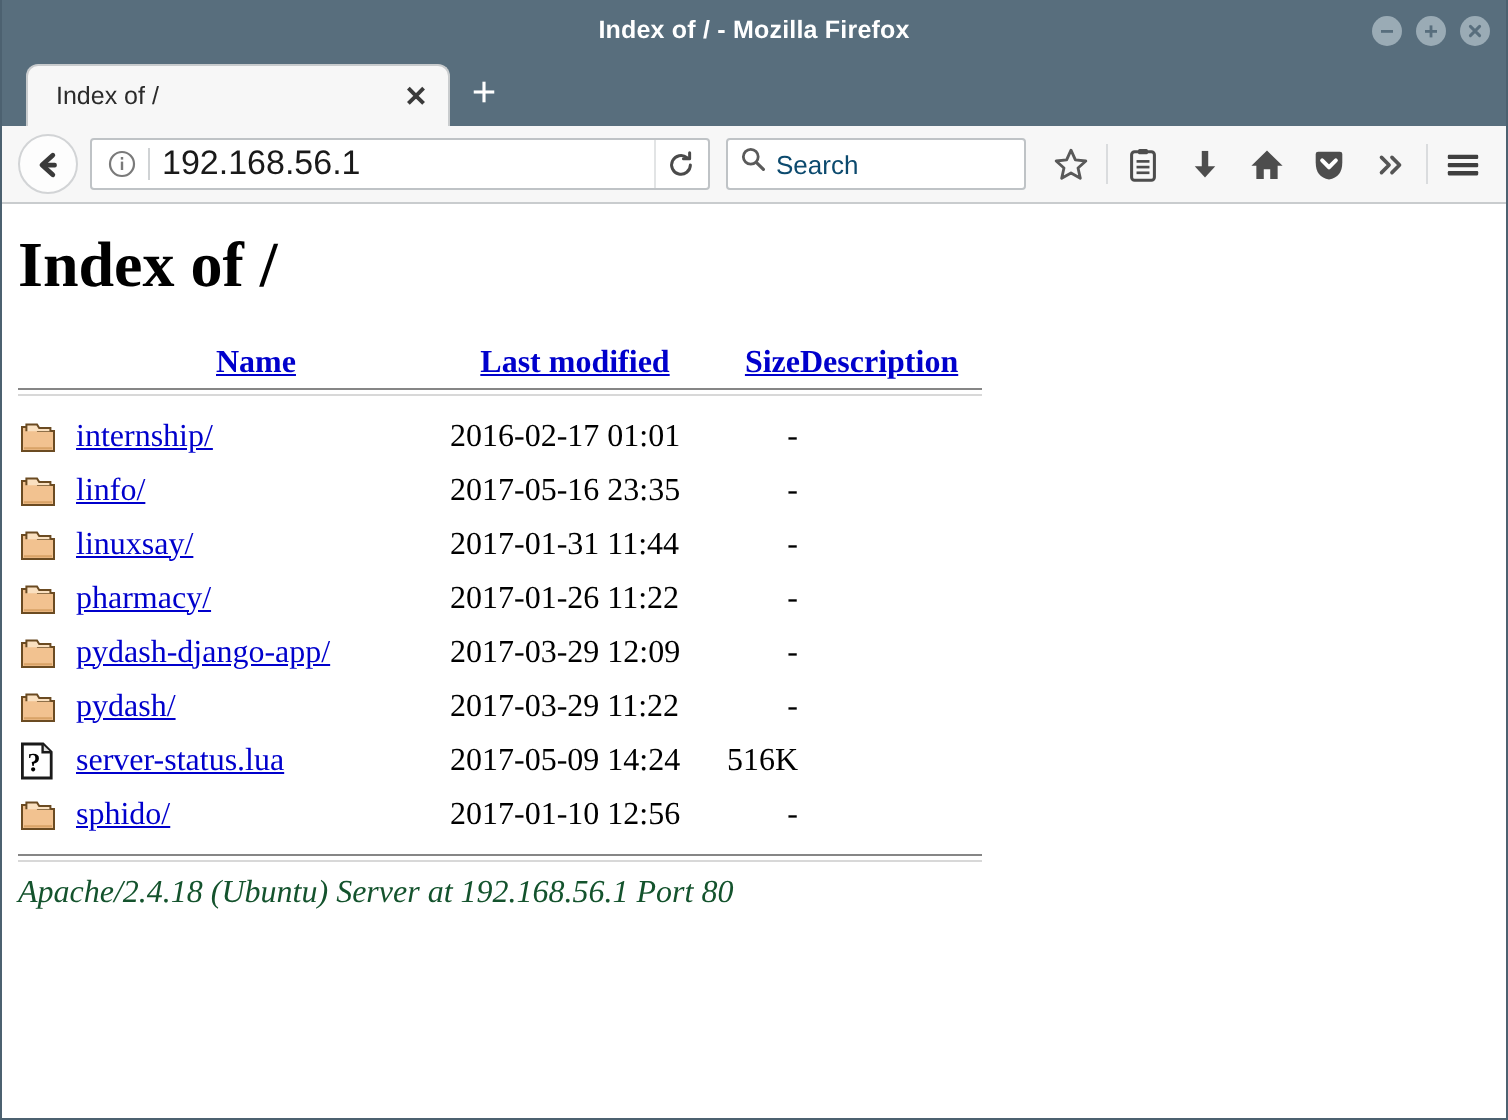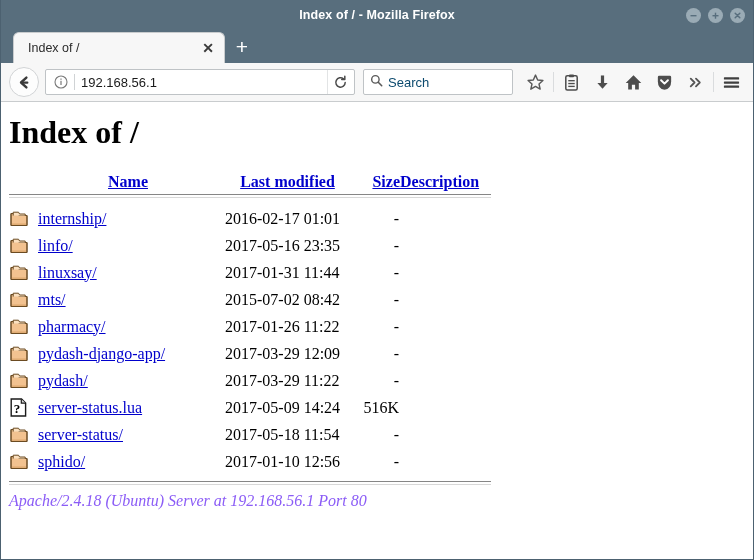--- a/index.html
+++ b/index.html
@@ -180,21 +180,21 @@
   }
   .url-sep {
     width: 1px;
     height: 16px;
     background: #d0d3d5;
     margin: 0 6px 0 4px;
     flex: none;
   }
   .url-text {
     flex: 1;
-    font-size: 13px;
+    font-size: 17px;
     color: #1a1a1a;
     white-space: nowrap;
     overflow: hidden;
     text-overflow: ellipsis;
     cursor: text;
   }
   .url-reload {
     width: 24px;
     height: 24px;
     display: flex;
@@ -294,21 +294,21 @@
     height: 2px;
     border: none;
     border-top: 1px solid #868686;
     border-bottom: 1px solid #d8d8d8;
     margin: 1px 0 7px 0;
   }
   .hr-line.bottom { margin: 6px 0 7px 0; }
   .footer-addr {
     font-style: italic;
     font-size: 16px;
-    color: #8b5cf6;
+    color: #14532d;
     font-family: "Liberation Serif", "DejaVu Serif", serif;
   }
   .icon-cell { line-height: 0; padding-right: 3px; }
 </style>
 </head>
 <body>
 
 <div class="window">
 
   <div class="titlebar">
@@ -501,32 +501,20 @@
             <td class="col-size">-</td>
             <td class="col-desc"></td>
           </tr>
           <tr class="row-item">
             <td class="col-icon icon-cell"><svg width="20" height="17" viewBox="0 0 20 17">
                 <path d="M1 3.5 L1 15.5 L17 15.5 L17 5.5 L9 5.5 L7.6 3.5 Z" fill="#f2c290" stroke="#6b4b22" stroke-width="1"></path>
                 <path d="M1 3.5 L1 15.5 L17 15.5 L17 5.5 L9 5.5 L7.6 3.5 Z" fill="none" stroke="#6b4b22" stroke-width="1"></path>
                 <path d="M3.2 5.6 L3.2 2.2 L8.5 2.2 L9.6 4.0 L15.2 4.0 L15.2 5.6" fill="#fae0c0" stroke="#6b4b22" stroke-width="1"></path>
                 <rect x="2" y="13.6" width="14" height="1.1" fill="#d9a368"></rect>
               </svg></td>
-            <td class="col-name"><a href="#mts/">mts/</a></td>
-            <td class="col-date">2015-07-02 08:42</td>
-            <td class="col-size">-</td>
-            <td class="col-desc"></td>
-          </tr>
-          <tr class="row-item">
-            <td class="col-icon icon-cell"><svg width="20" height="17" viewBox="0 0 20 17">
-                <path d="M1 3.5 L1 15.5 L17 15.5 L17 5.5 L9 5.5 L7.6 3.5 Z" fill="#f2c290" stroke="#6b4b22" stroke-width="1"></path>
-                <path d="M1 3.5 L1 15.5 L17 15.5 L17 5.5 L9 5.5 L7.6 3.5 Z" fill="none" stroke="#6b4b22" stroke-width="1"></path>
-                <path d="M3.2 5.6 L3.2 2.2 L8.5 2.2 L9.6 4.0 L15.2 4.0 L15.2 5.6" fill="#fae0c0" stroke="#6b4b22" stroke-width="1"></path>
-                <rect x="2" y="13.6" width="14" height="1.1" fill="#d9a368"></rect>
-              </svg></td>
             <td class="col-name"><a href="#pharmacy/">pharmacy/</a></td>
             <td class="col-date">2017-01-26 11:22</td>
             <td class="col-size">-</td>
             <td class="col-desc"></td>
           </tr>
           <tr class="row-item">
             <td class="col-icon icon-cell"><svg width="20" height="17" viewBox="0 0 20 17">
                 <path d="M1 3.5 L1 15.5 L17 15.5 L17 5.5 L9 5.5 L7.6 3.5 Z" fill="#f2c290" stroke="#6b4b22" stroke-width="1"></path>
                 <path d="M1 3.5 L1 15.5 L17 15.5 L17 5.5 L9 5.5 L7.6 3.5 Z" fill="none" stroke="#6b4b22" stroke-width="1"></path>
                 <path d="M3.2 5.6 L3.2 2.2 L8.5 2.2 L9.6 4.0 L15.2 4.0 L15.2 5.6" fill="#fae0c0" stroke="#6b4b22" stroke-width="1"></path>
@@ -560,32 +548,20 @@
             <td class="col-size">516K</td>
             <td class="col-desc"></td>
           </tr>
           <tr class="row-item">
             <td class="col-icon icon-cell"><svg width="20" height="17" viewBox="0 0 20 17">
                 <path d="M1 3.5 L1 15.5 L17 15.5 L17 5.5 L9 5.5 L7.6 3.5 Z" fill="#f2c290" stroke="#6b4b22" stroke-width="1"></path>
                 <path d="M1 3.5 L1 15.5 L17 15.5 L17 5.5 L9 5.5 L7.6 3.5 Z" fill="none" stroke="#6b4b22" stroke-width="1"></path>
                 <path d="M3.2 5.6 L3.2 2.2 L8.5 2.2 L9.6 4.0 L15.2 4.0 L15.2 5.6" fill="#fae0c0" stroke="#6b4b22" stroke-width="1"></path>
                 <rect x="2" y="13.6" width="14" height="1.1" fill="#d9a368"></rect>
               </svg></td>
-            <td class="col-name"><a href="#server-status/">server-status/</a></td>
-            <td class="col-date">2017-05-18 11:54</td>
-            <td class="col-size">-</td>
-            <td class="col-desc"></td>
-          </tr>
-          <tr class="row-item">
-            <td class="col-icon icon-cell"><svg width="20" height="17" viewBox="0 0 20 17">
-                <path d="M1 3.5 L1 15.5 L17 15.5 L17 5.5 L9 5.5 L7.6 3.5 Z" fill="#f2c290" stroke="#6b4b22" stroke-width="1"></path>
-                <path d="M1 3.5 L1 15.5 L17 15.5 L17 5.5 L9 5.5 L7.6 3.5 Z" fill="none" stroke="#6b4b22" stroke-width="1"></path>
-                <path d="M3.2 5.6 L3.2 2.2 L8.5 2.2 L9.6 4.0 L15.2 4.0 L15.2 5.6" fill="#fae0c0" stroke="#6b4b22" stroke-width="1"></path>
-                <rect x="2" y="13.6" width="14" height="1.1" fill="#d9a368"></rect>
-              </svg></td>
             <td class="col-name"><a href="#sphido/">sphido/</a></td>
             <td class="col-date">2017-01-10 12:56</td>
             <td class="col-size">-</td>
             <td class="col-desc"></td>
           </tr>
         </tbody>
     </table>
 
     <hr class="hr-line bottom">
 

